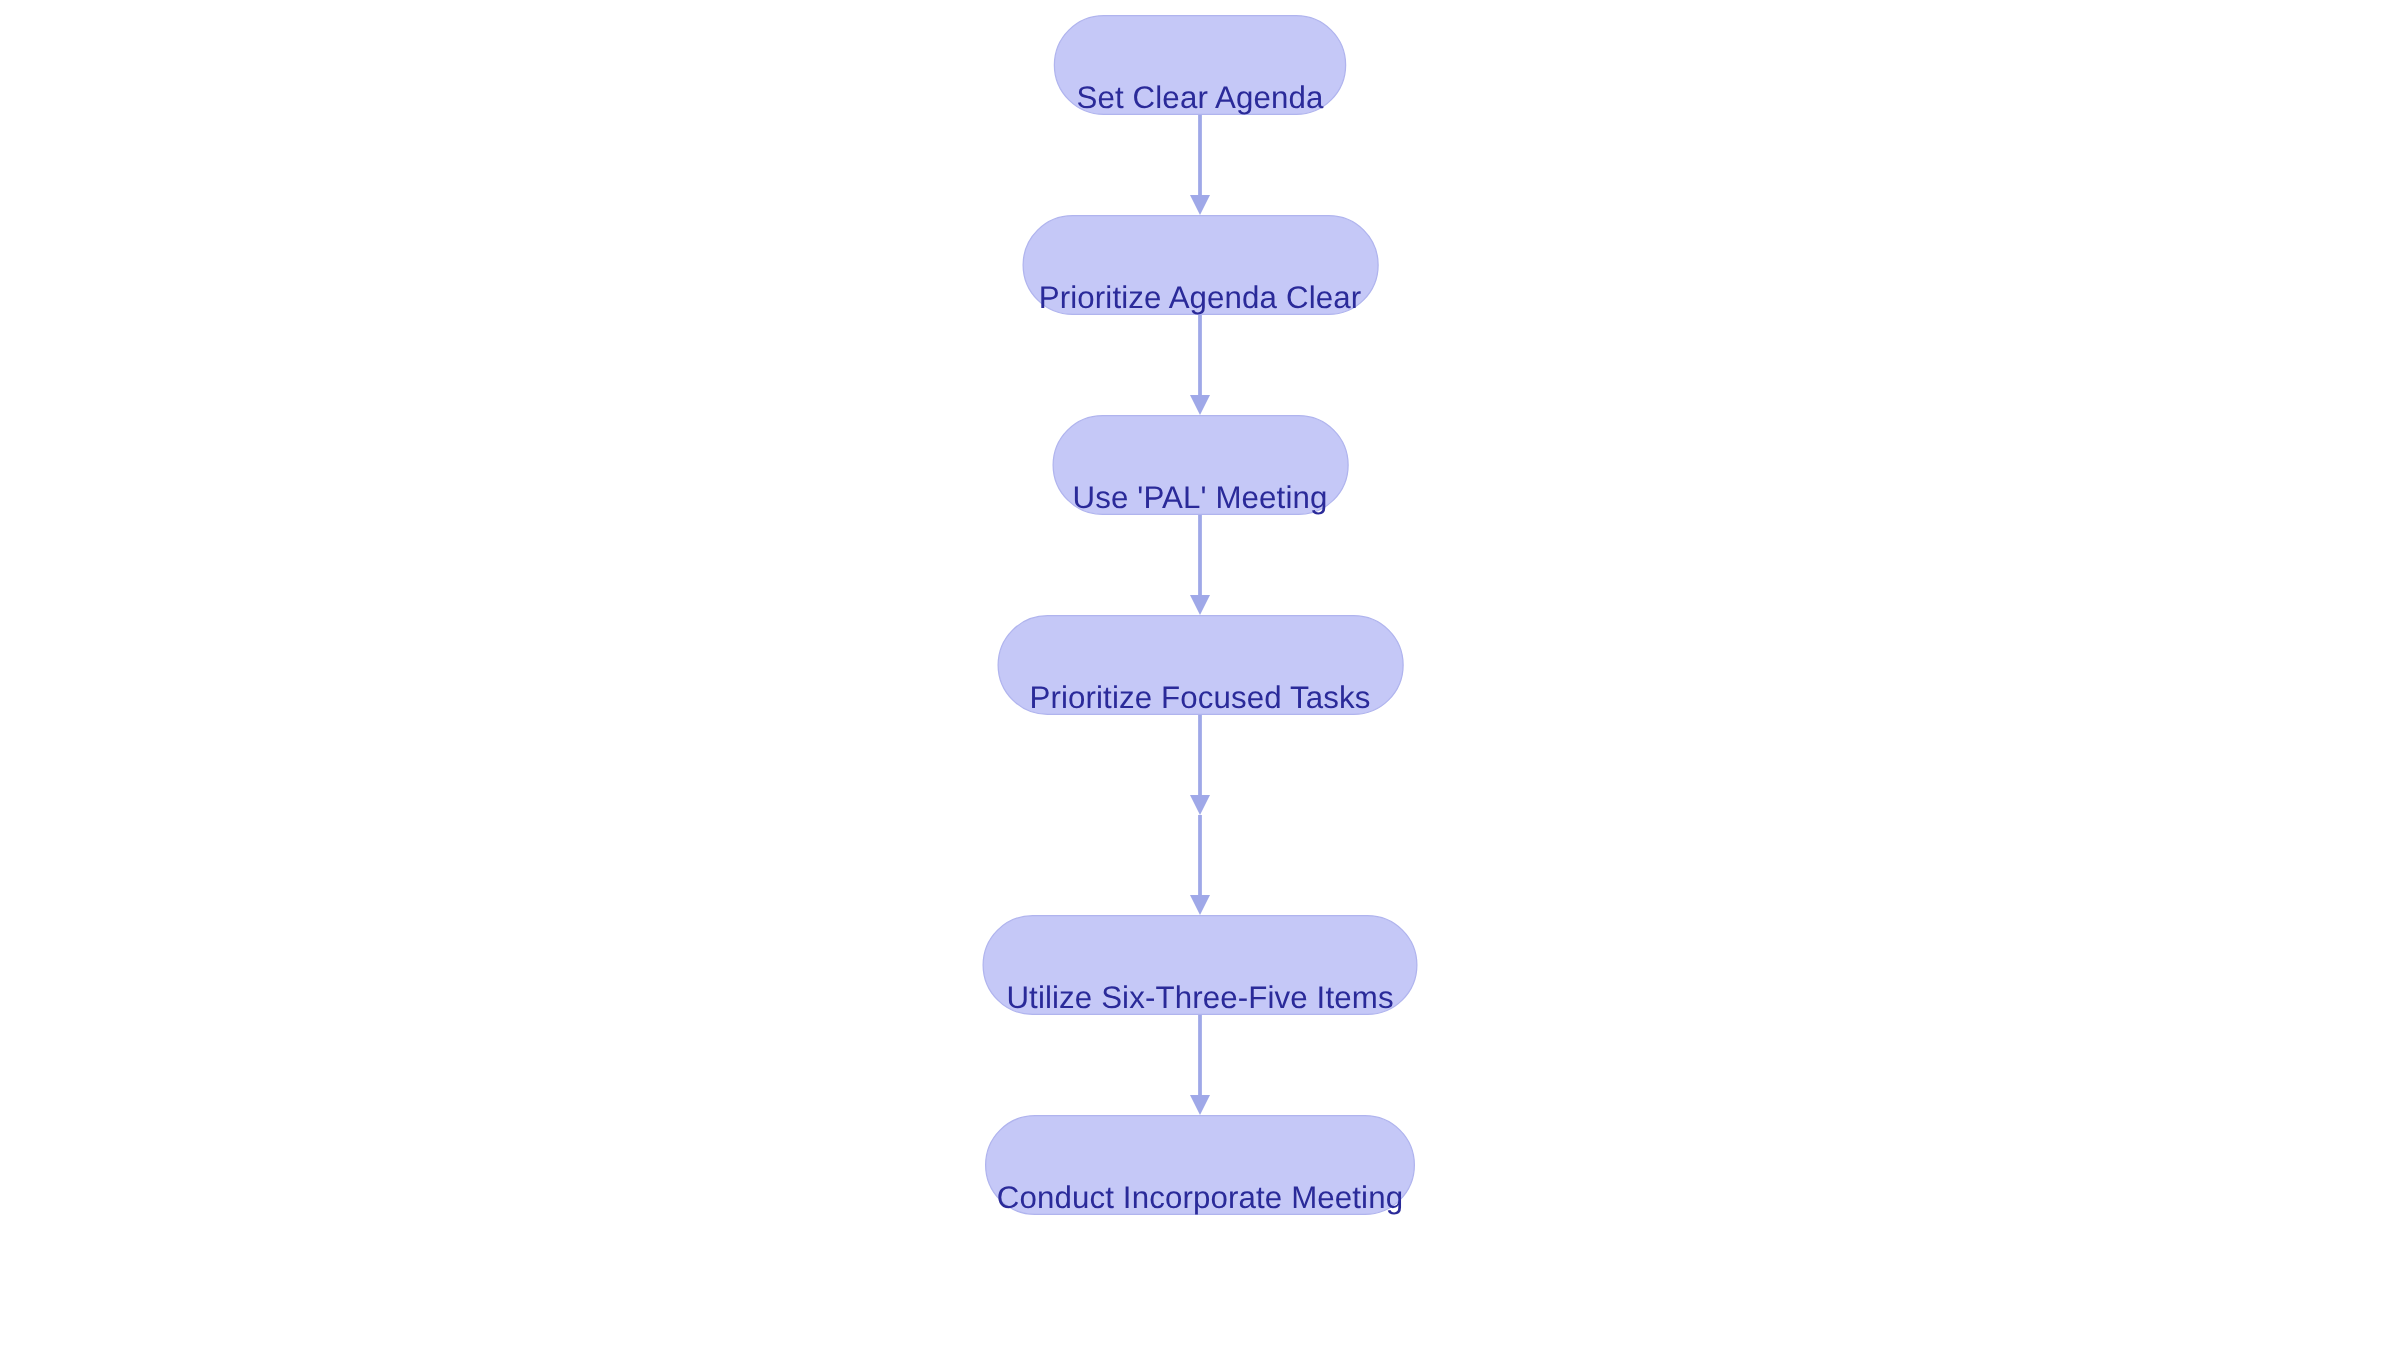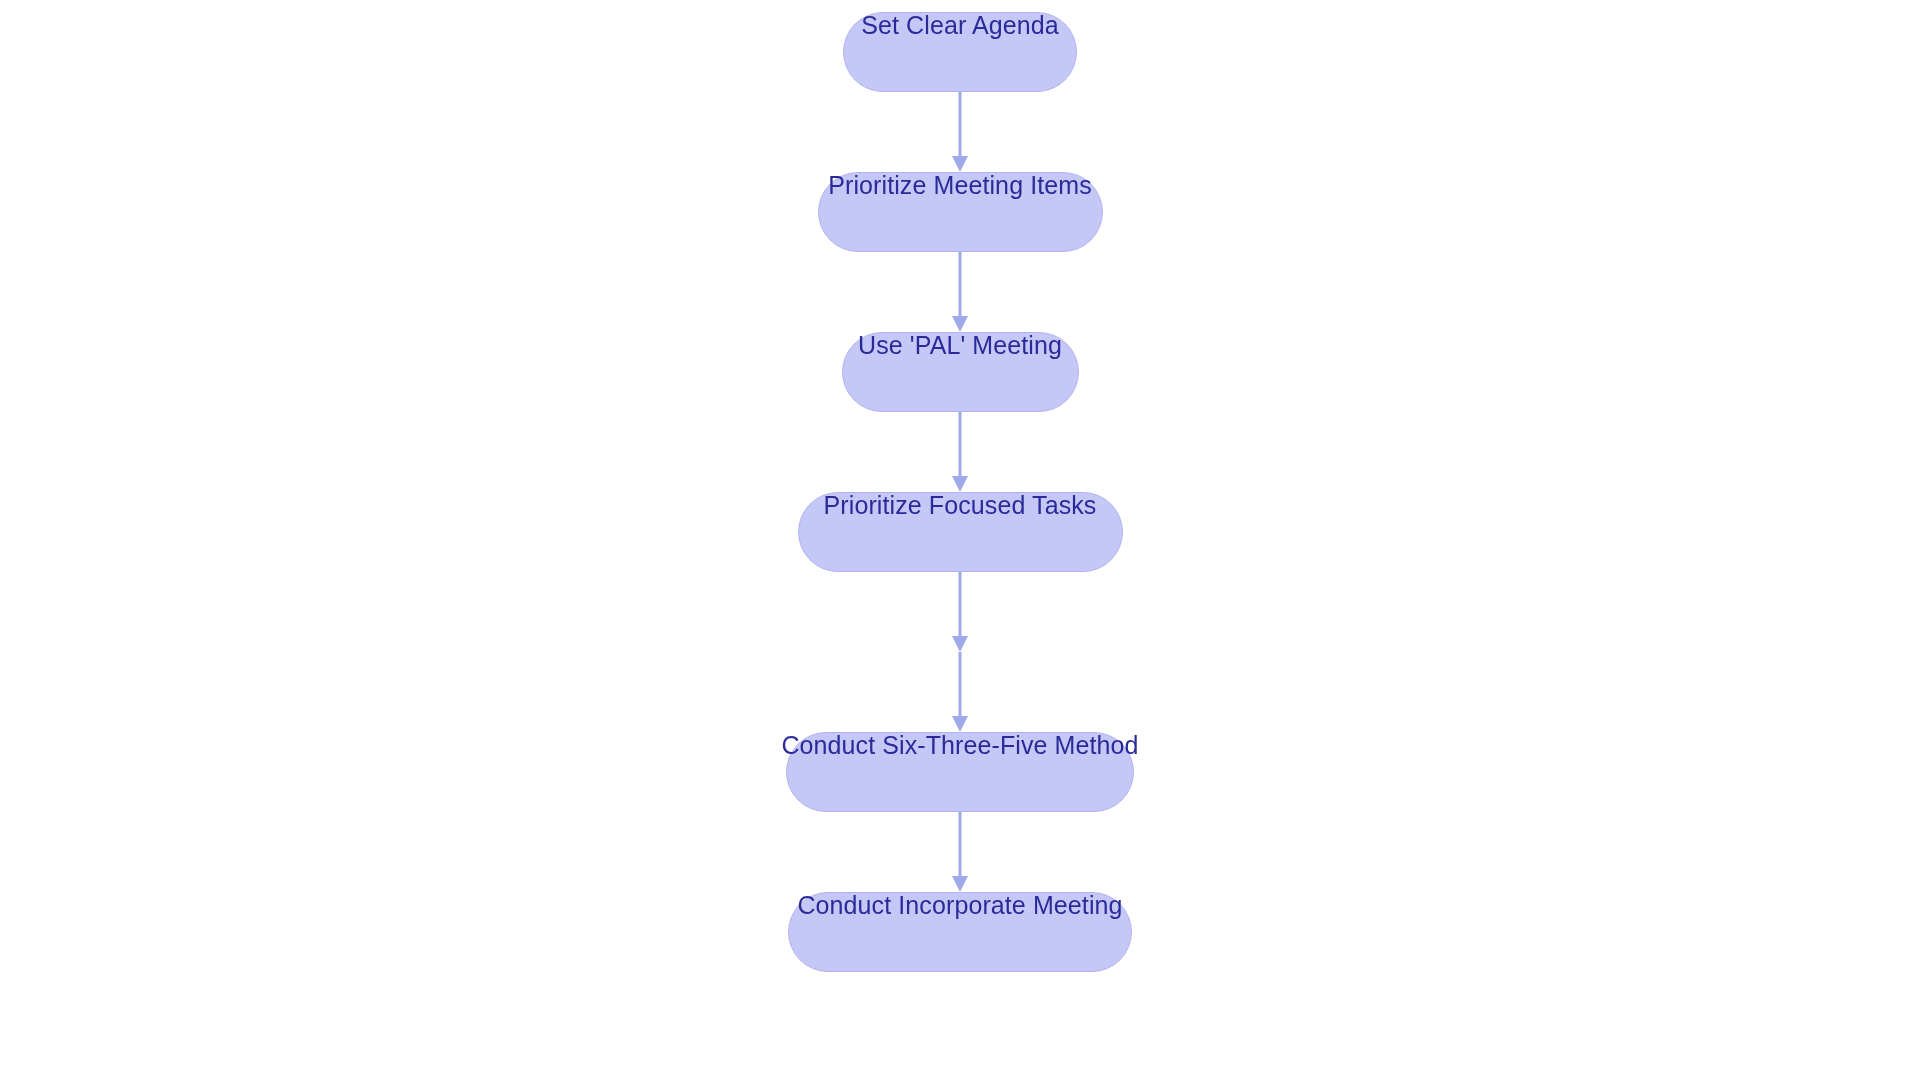--- a/index.html
+++ b/index.html
@@ -32,21 +32,21 @@
     align-items: center;
   }
 
   .flow-node {
     box-sizing: border-box;
     height: 80px;
     border-radius: 40px;
     background: #c5c8f7;
     border: 1px solid #b0b4ee;
     display: flex;
-    align-items: flex-start;
+    align-items: flex-end;
     justify-content: center;
     padding: 0 34px;
     white-space: nowrap;
   }
 
   .flow-node-label {
     color: #2a2a99;
     font-size: 25px;
     font-weight: 400;
     letter-spacing: 0.1px;
@@ -96,21 +96,21 @@
     <div class="flow-node" style="width:234px">
       <span class="flow-node-label">Set Clear Agenda</span>
     </div>
 
     <div class="flow-connector">
       <div class="conn-line"></div>
       <div class="conn-head"></div>
     </div>
 
     <div class="flow-node" style="width:285px">
-      <span class="flow-node-label">Prioritize Meeting Items</span>
+      <span class="flow-node-label">Prioritize Agenda Clear</span>
     </div>
 
     <div class="flow-connector">
       <div class="conn-line"></div>
       <div class="conn-head"></div>
     </div>
 
     <div class="flow-node" style="width:237px">
       <span class="flow-node-label">Use 'PAL' Meeting</span>
     </div>
@@ -129,21 +129,21 @@
       <div class="conn-head"></div>
     </div>
 
 
     <div class="flow-connector">
       <div class="conn-line"></div>
       <div class="conn-head"></div>
     </div>
 
     <div class="flow-node" style="width:348px">
-      <span class="flow-node-label">Conduct Six-Three-Five Method</span>
+      <span class="flow-node-label">Utilize Six-Three-Five Items</span>
     </div>
 
     <div class="flow-connector">
       <div class="conn-line"></div>
       <div class="conn-head"></div>
     </div>
 
     <div class="flow-node" style="width:344px">
       <span class="flow-node-label">Conduct Incorporate Meeting</span>
     </div>

